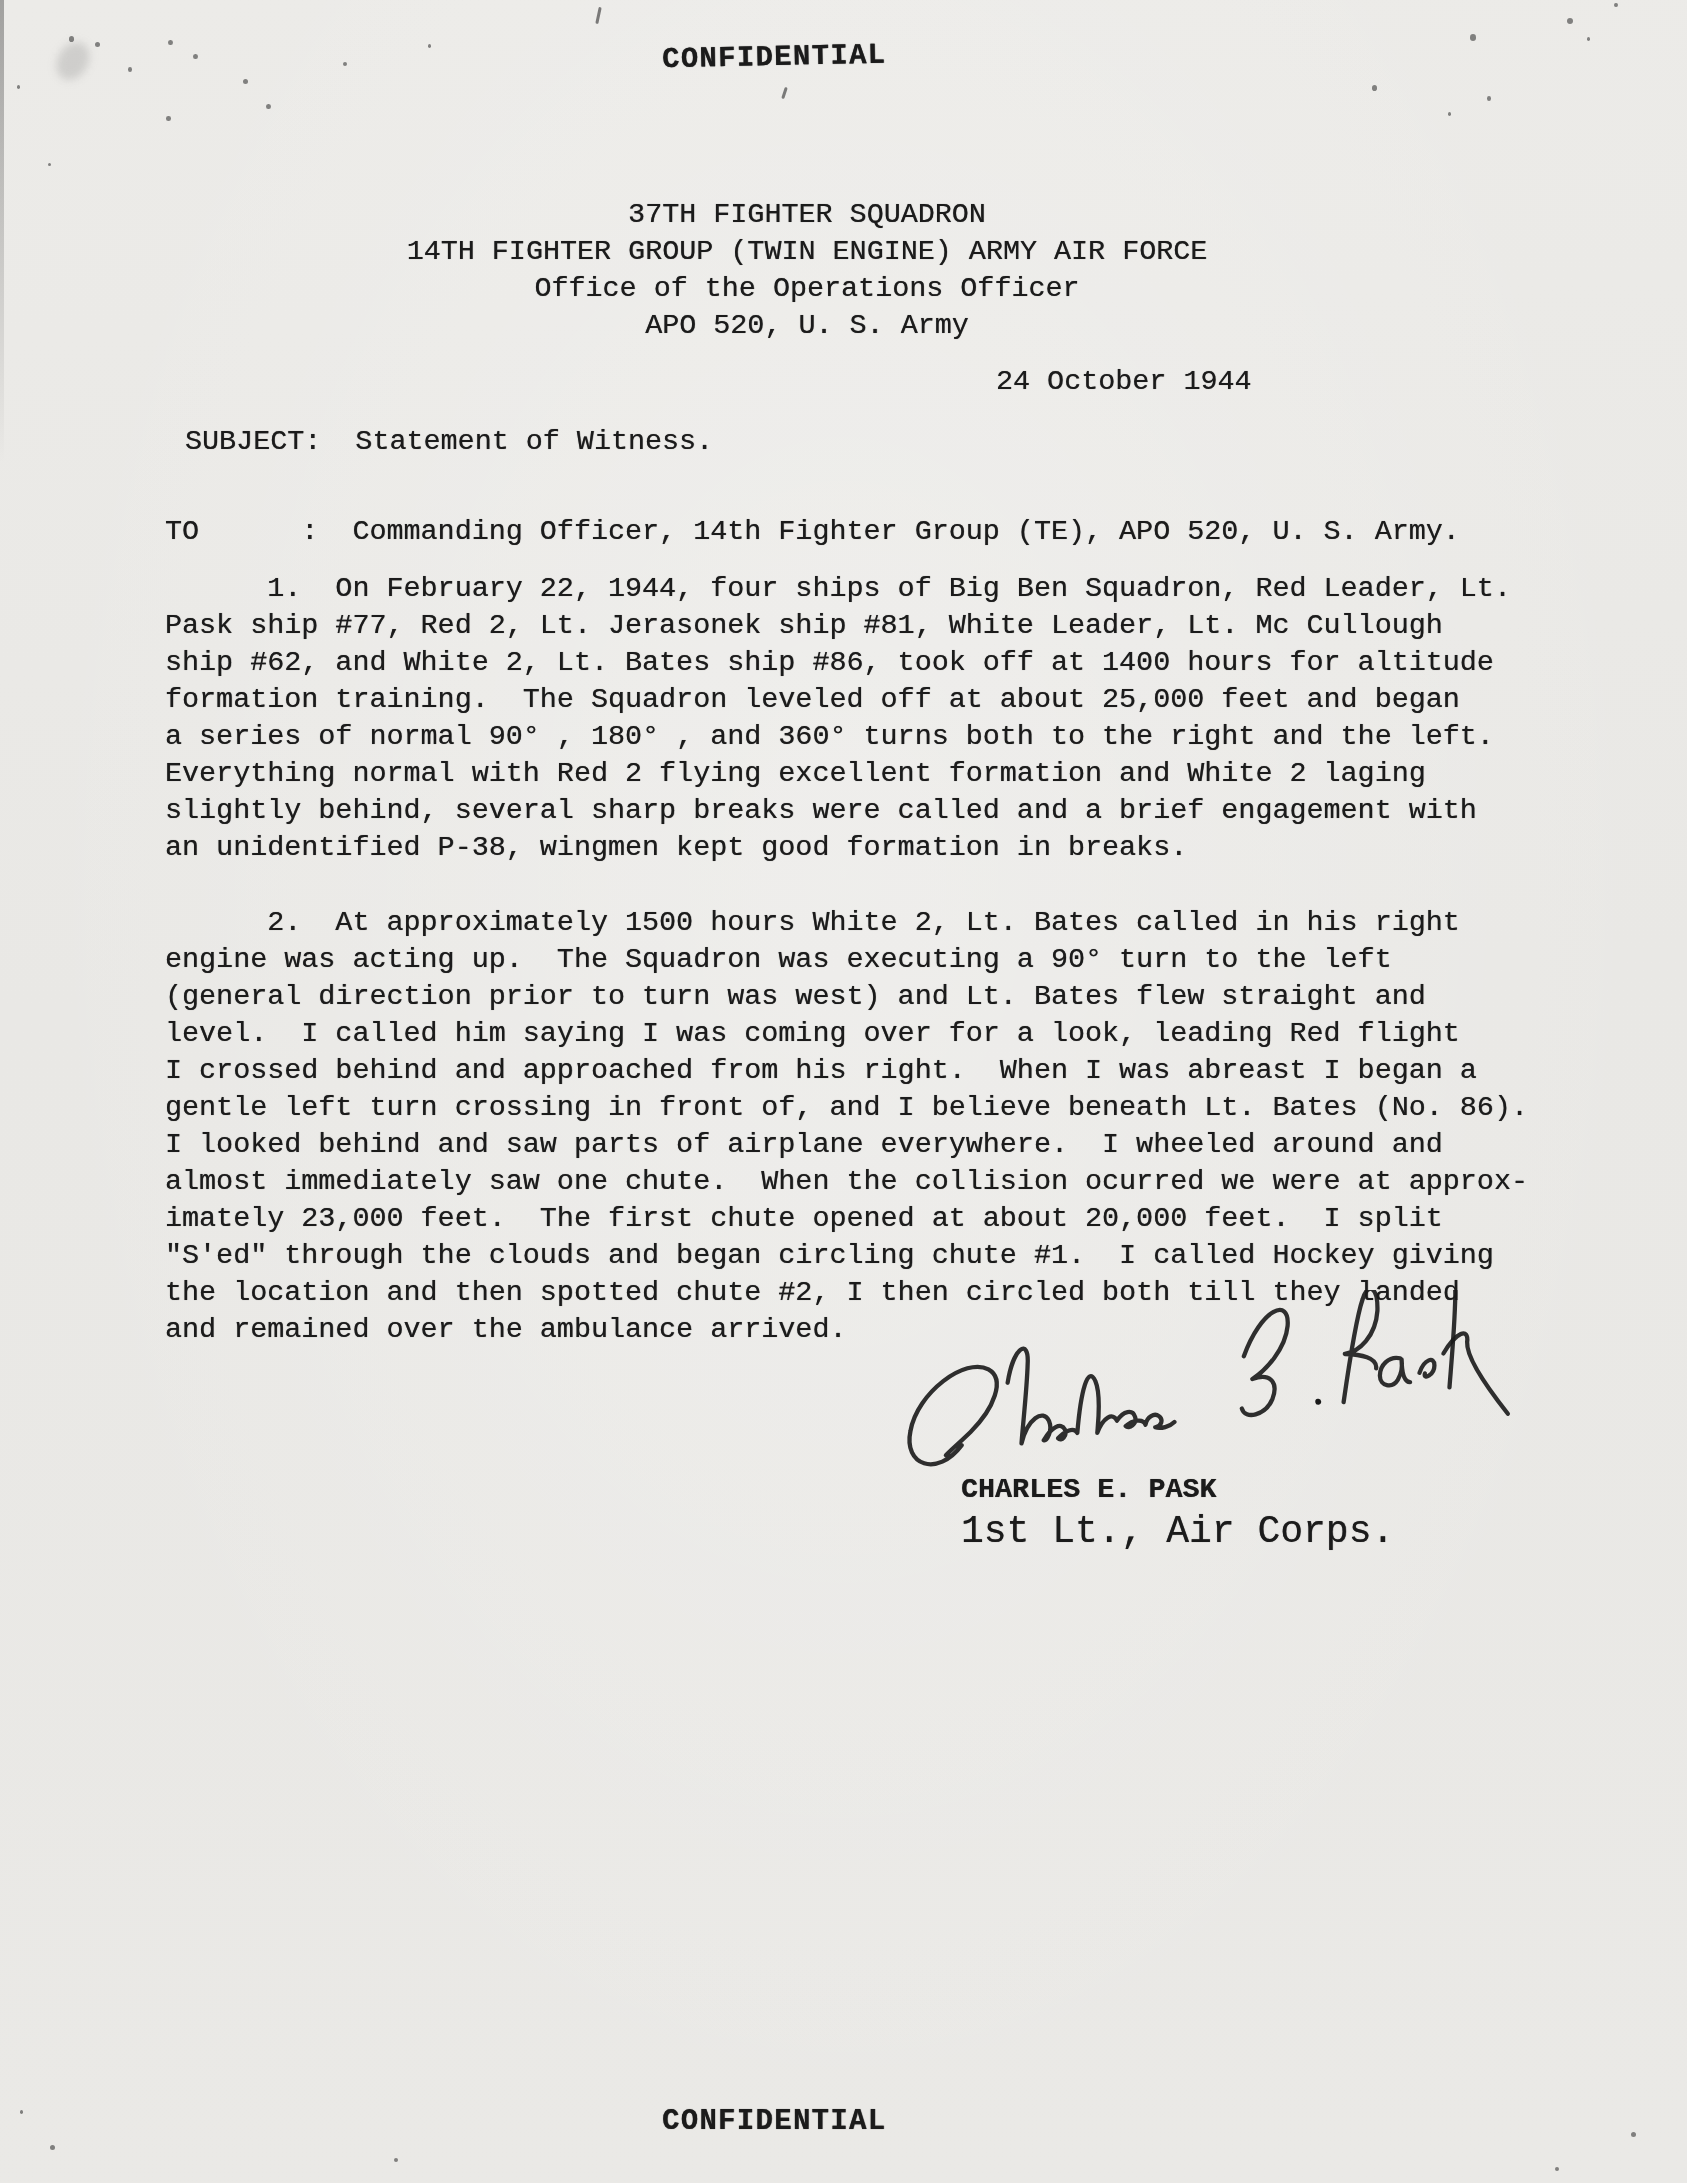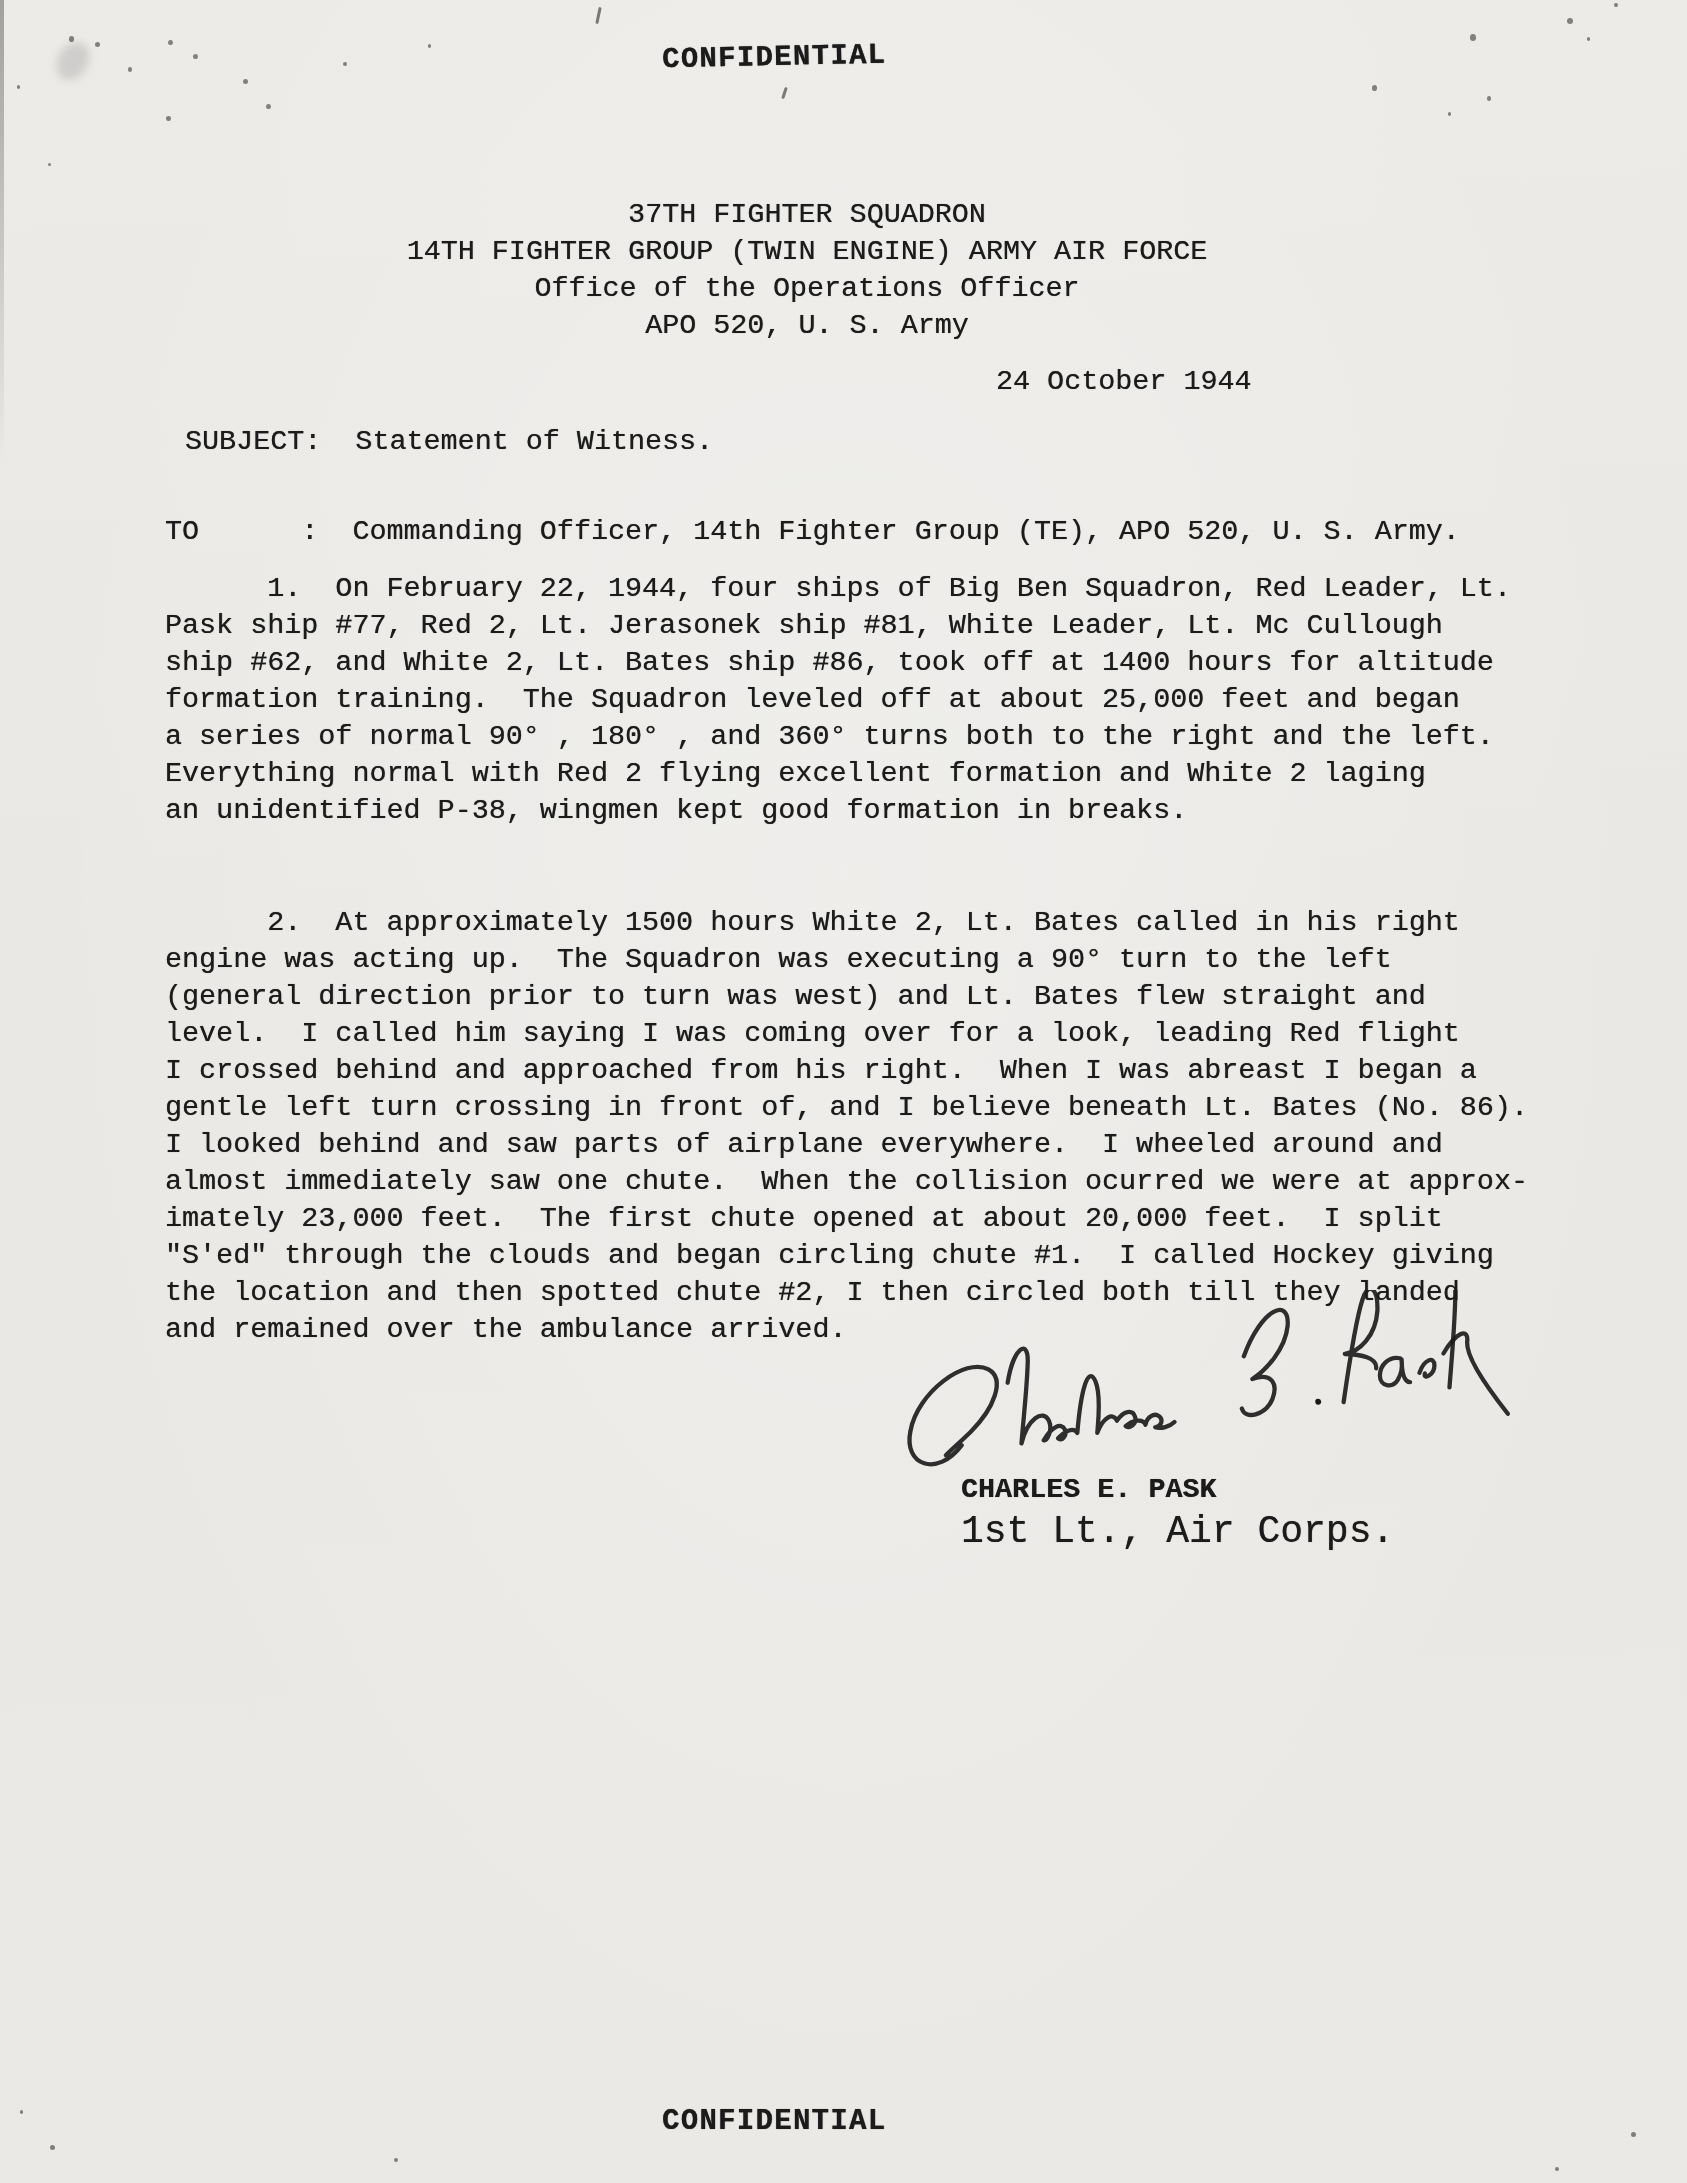--- a/index.html
+++ b/index.html
@@ -97,20 +97,21 @@
   <div class="subject mono ink">SUBJECT:  Statement of Witness.</div>
   <div class="to mono ink">TO      :  Commanding Officer, 14th Fighter Group (TE), APO 520, U. S. Army.</div>
 
   <div class="para p1 ink">
       <div class="tline">      1.  On February 22, 1944, four ships of Big Ben Squadron, Red Leader, Lt.</div>
       <div class="tline">Pask ship #77, Red 2, Lt. Jerasonek ship #81, White Leader, Lt. Mc Cullough</div>
       <div class="tline">ship #62, and White 2, Lt. Bates ship #86, took off at 1400 hours for altitude</div>
       <div class="tline">formation training.  The Squadron leveled off at about 25,000 feet and began</div>
       <div class="tline">a series of normal 90° , 180° , and 360° turns both to the right and the left.</div>
       <div class="tline">Everything normal with Red 2 flying excellent formation and White 2 laging</div>
+      <div class="tline">slightly behind, several sharp breaks were called and a brief engagement with</div>
       <div class="tline">an unidentified P-38, wingmen kept good formation in breaks.</div>
     </div>
   <div class="para p2 ink">
       <div class="tline">      2.  At approximately 1500 hours White 2, Lt. Bates called in his right</div>
       <div class="tline">engine was acting up.  The Squadron was executing a 90° turn to the left</div>
       <div class="tline">(general direction prior to turn was west) and Lt. Bates flew straight and</div>
       <div class="tline">level.  I called him saying I was coming over for a look, leading Red flight</div>
       <div class="tline">I crossed behind and approached from his right.  When I was abreast I began a</div>
       <div class="tline">gentle left turn crossing in front of, and I believe beneath Lt. Bates (No. 86).</div>
       <div class="tline">I looked behind and saw parts of airplane everywhere.  I wheeled around and</div>

